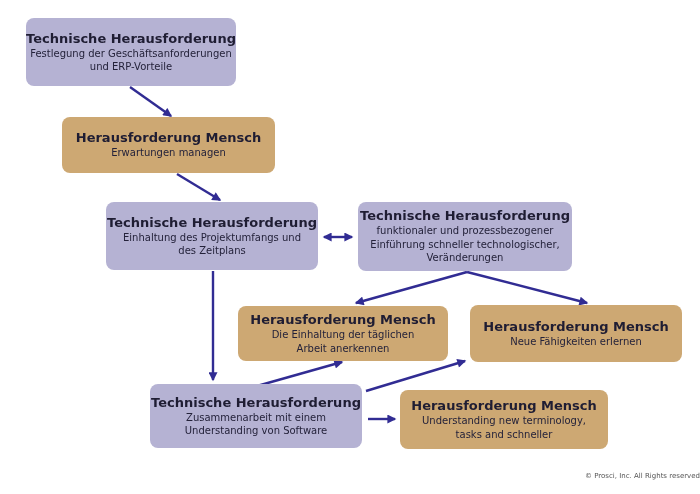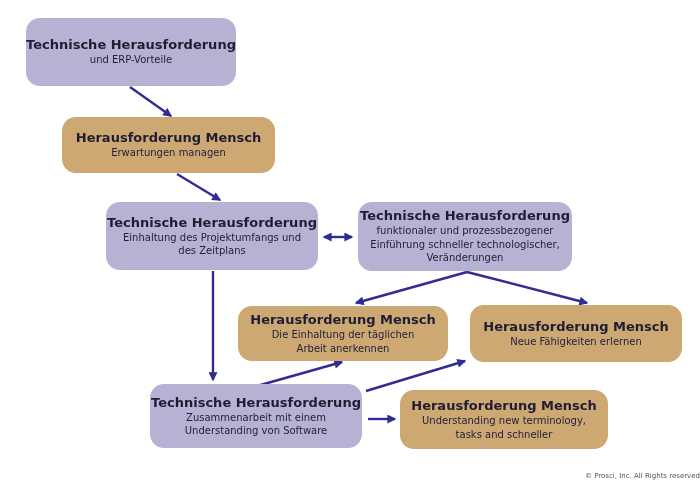--- a/index.html
+++ b/index.html
@@ -12,21 +12,21 @@
     overflow: hidden;
   }
   .arrows {
     position: absolute;
     left: 0; top: 0;
     width: 700px; height: 494px;
     pointer-events: none;
   }
   .box {
     position: absolute;
-    border-radius: 14px;
+    border-radius: 8px;
     display: flex;
     flex-direction: column;
     align-items: center;
     justify-content: center;
     text-align: center;
     box-sizing: border-box;
     padding: 2px 4px;
   }
   .box.technical { background: #b5b2d3; }
   .box.human     { background: #cda873; }
@@ -69,20 +69,21 @@
     <line x1="213" y1="271" x2="213" y2="380" stroke="#312c93" stroke-width="2.4" marker-end="url(#ah)"></line>
     <line x1="467" y1="272" x2="356" y2="303" stroke="#312c93" stroke-width="2.4" marker-end="url(#ah)"></line>
     <line x1="467" y1="272" x2="587" y2="303" stroke="#312c93" stroke-width="2.4" marker-end="url(#ah)"></line>
     <line x1="257" y1="386" x2="342" y2="362" stroke="#312c93" stroke-width="2.4" marker-end="url(#ah)"></line>
     <line x1="366" y1="391" x2="465" y2="361" stroke="#312c93" stroke-width="2.4" marker-end="url(#ah)"></line>
     <line x1="368" y1="419" x2="395" y2="419" stroke="#312c93" stroke-width="2.4" marker-end="url(#ah)"></line>
   </svg>
 
   <div class="box technical" style="left:26px; top:18px; width:210px; height:68px;">
     <div class="box-title">Technische Herausforderung</div>
+    <div class="box-line">Festlegung der Geschäftsanforderungen</div>
     <div class="box-line">und ERP-Vorteile</div>
   </div>
 
   <div class="box human" style="left:62px; top:117px; width:213px; height:56px;">
     <div class="box-title">Herausforderung Mensch</div>
     <div class="box-line">Erwartungen managen</div>
   </div>
 
   <div class="box technical" style="left:106px; top:202px; width:212px; height:68px;">
     <div class="box-title">Technische Herausforderung</div>

